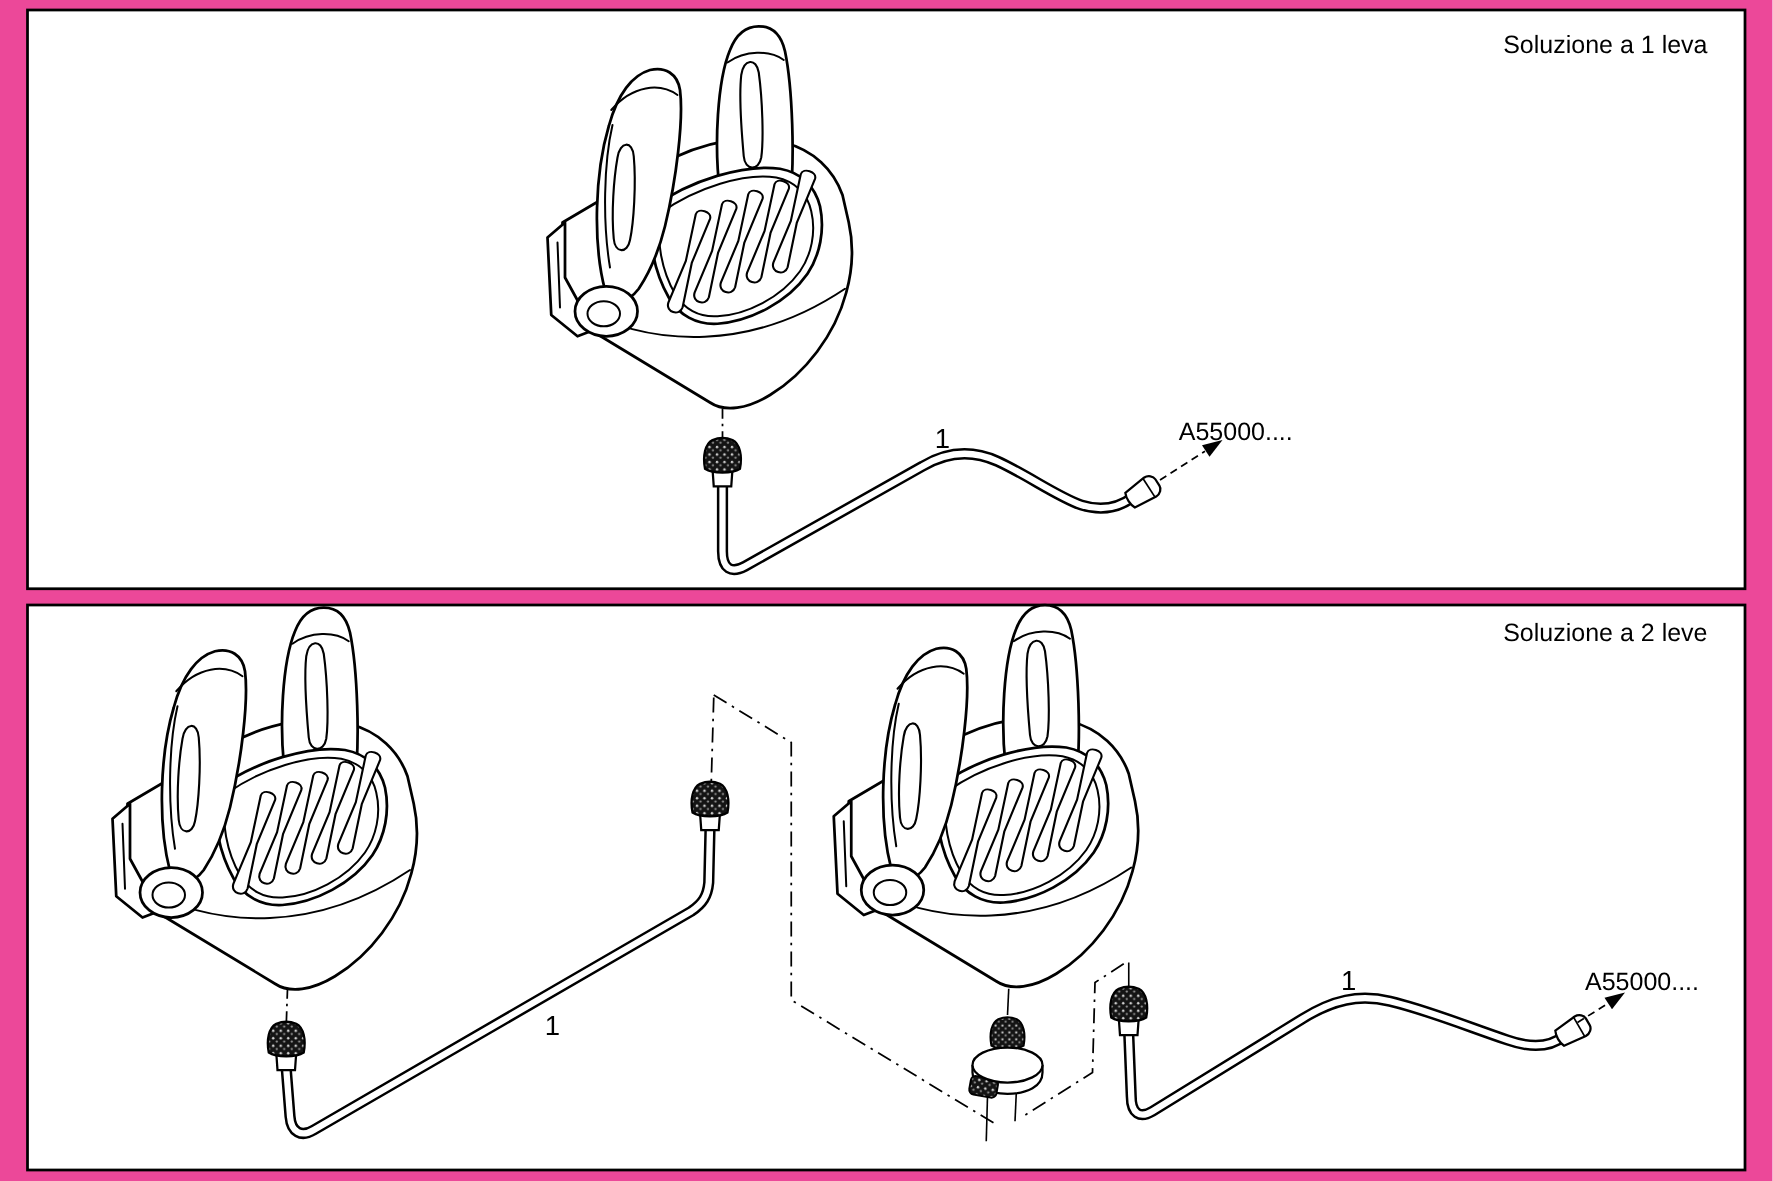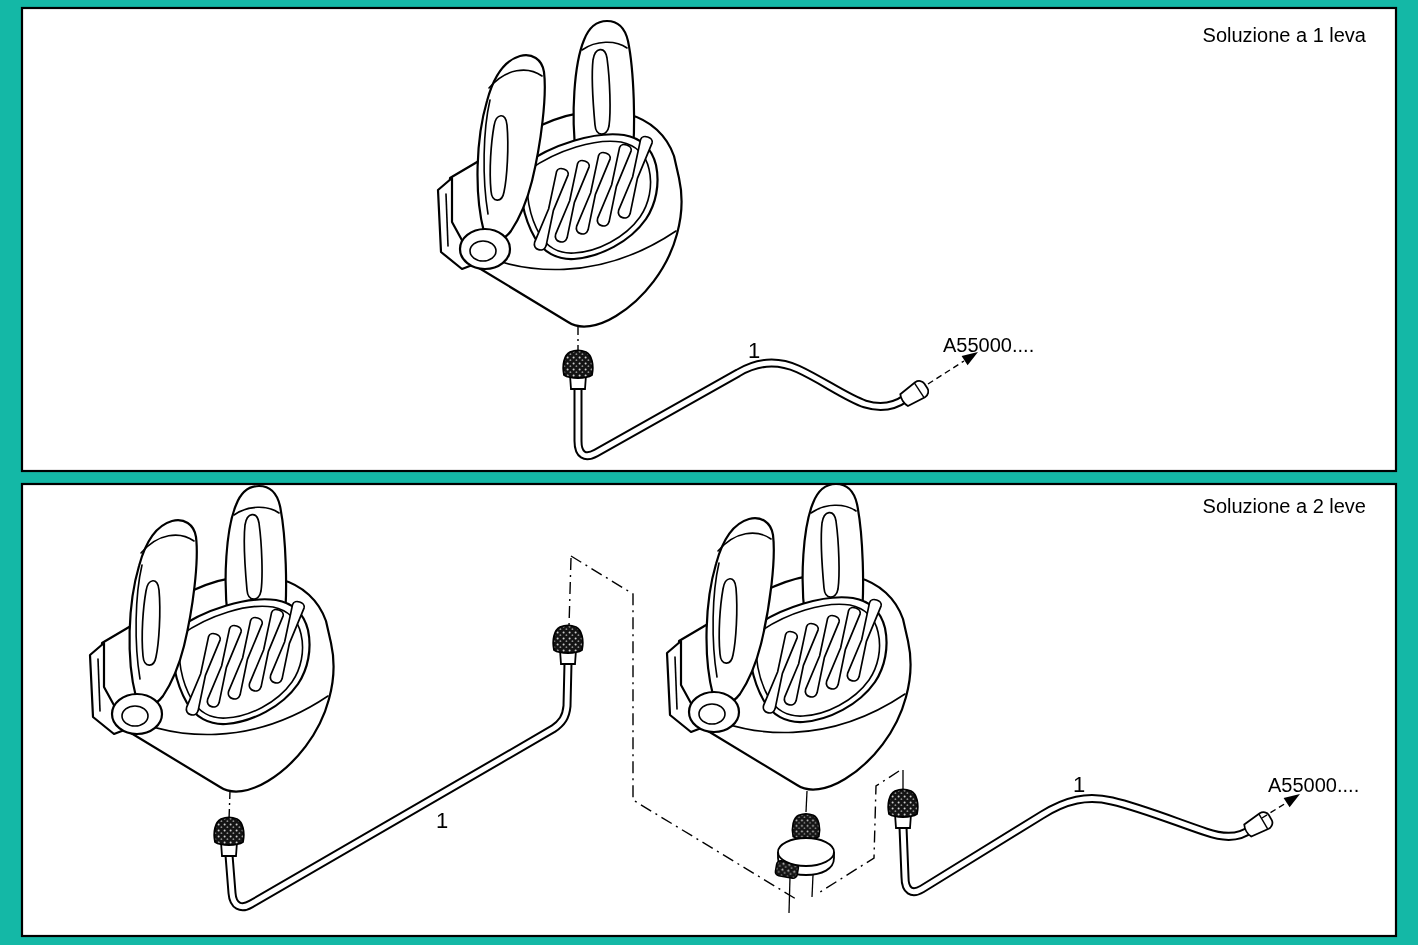--- a/index.html
+++ b/index.html
@@ -1,16 +1,16 @@
 <!DOCTYPE html>
 <html><head>
 <meta charset="utf-8">
 <style>
   html,body{margin:0;padding:0;background:#ffffff;}
-  #stage{position:relative;width:1418px;height:945px;background:#14b8a6;font-family:"Liberation Sans",sans-serif;}
+  #stage{position:relative;width:1418px;height:945px;background:#ec4899;font-family:"Liberation Sans",sans-serif;}
   svg{display:block;}
   .outline{fill:#ffffff;stroke:#000;stroke-width:2.2;stroke-linejoin:round;}
   .detail{fill:none;stroke:#000;stroke-width:1.6;stroke-linejoin:round;stroke-linecap:round;}
   .thin{fill:none;stroke:#000;stroke-width:1.3;}
   .tube-outer{fill:none;stroke:#000;stroke-width:9;stroke-linecap:round;}
   .tube-inner{fill:none;stroke:#fff;stroke-width:5;stroke-linecap:round;}
   .leader{fill:none;stroke:#000;stroke-width:1.4;stroke-dasharray:8 4 2 4;}
   .phantom{fill:none;stroke:#000;stroke-width:1.4;stroke-dasharray:12 5 2 5;}
   .arrowline{fill:none;stroke:#000;stroke-width:1.4;stroke-dasharray:6 4;}
   .lbl{font-family:"Liberation Sans",sans-serif;font-size:22px;fill:#000;}

